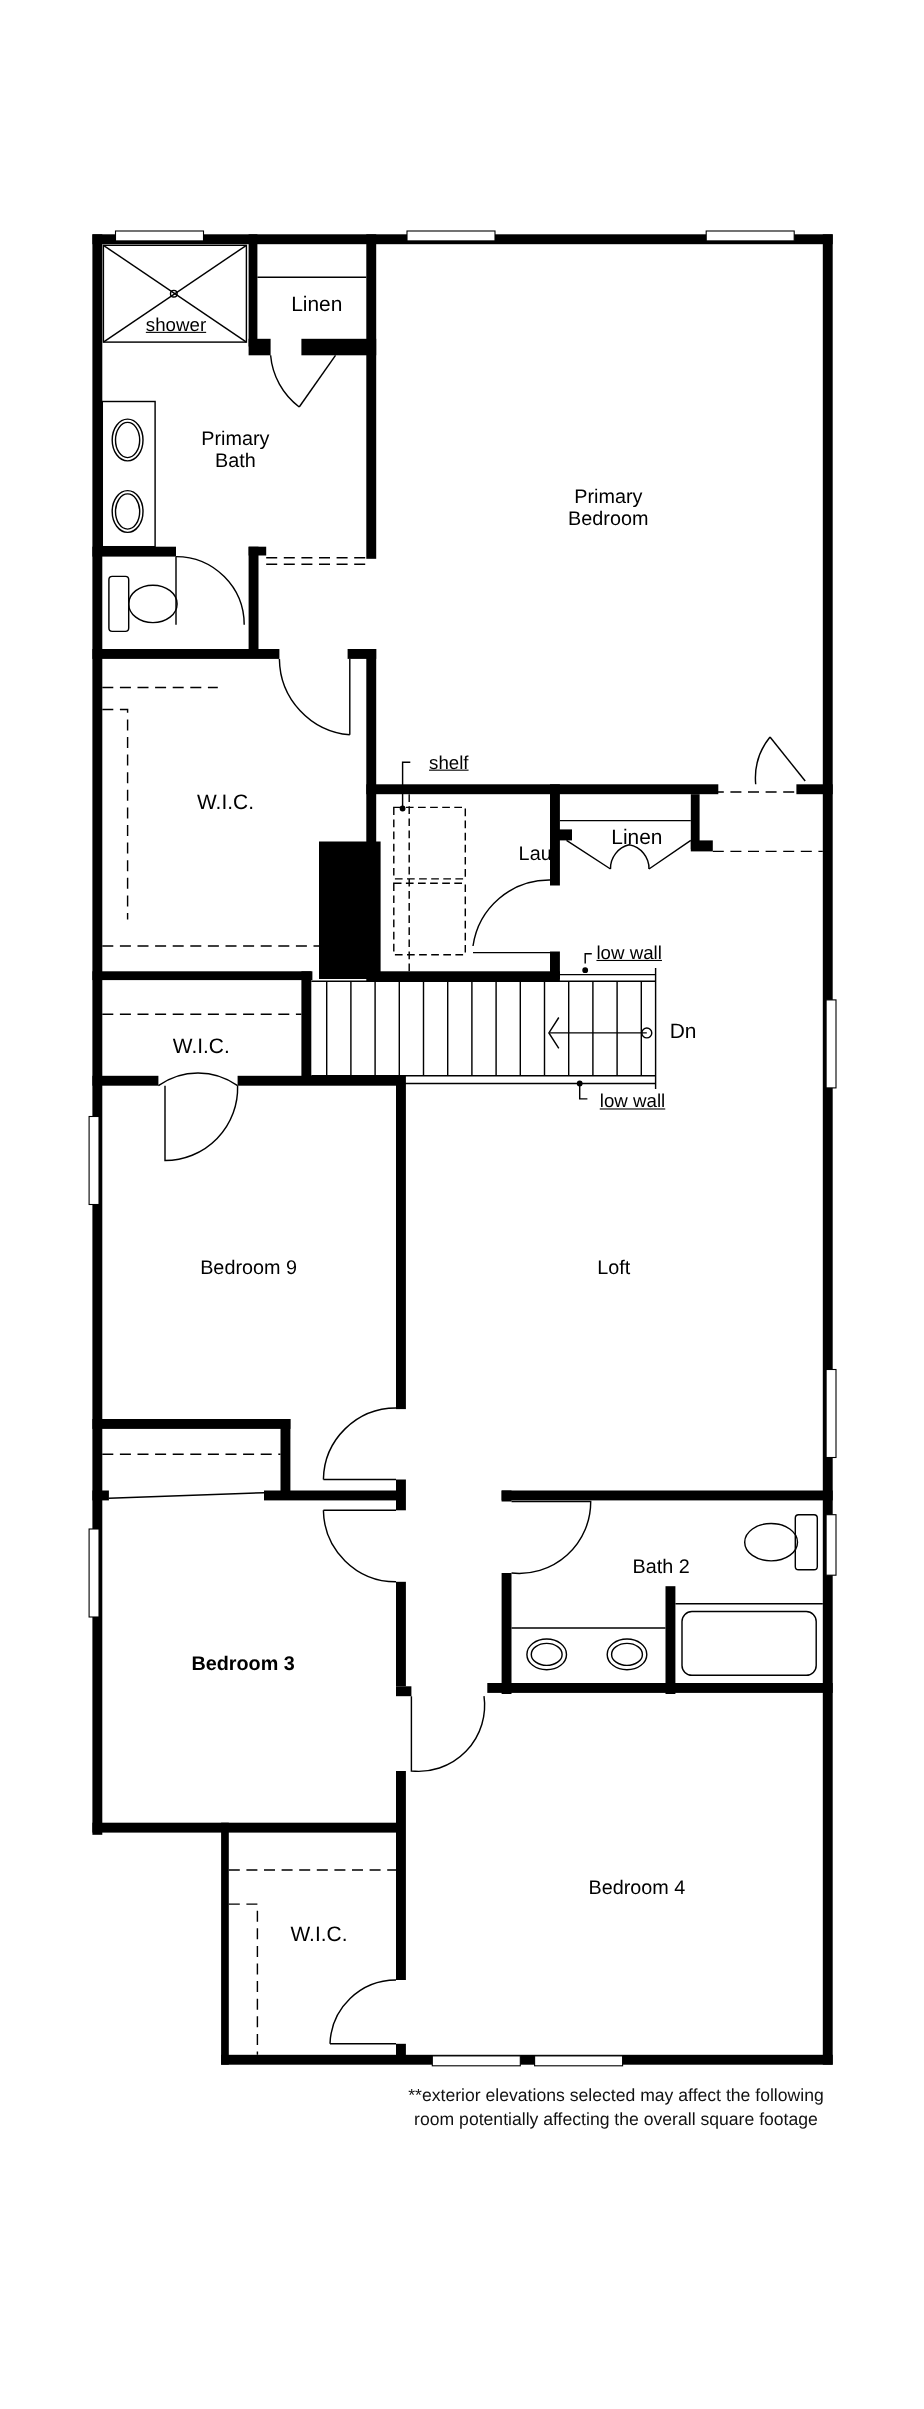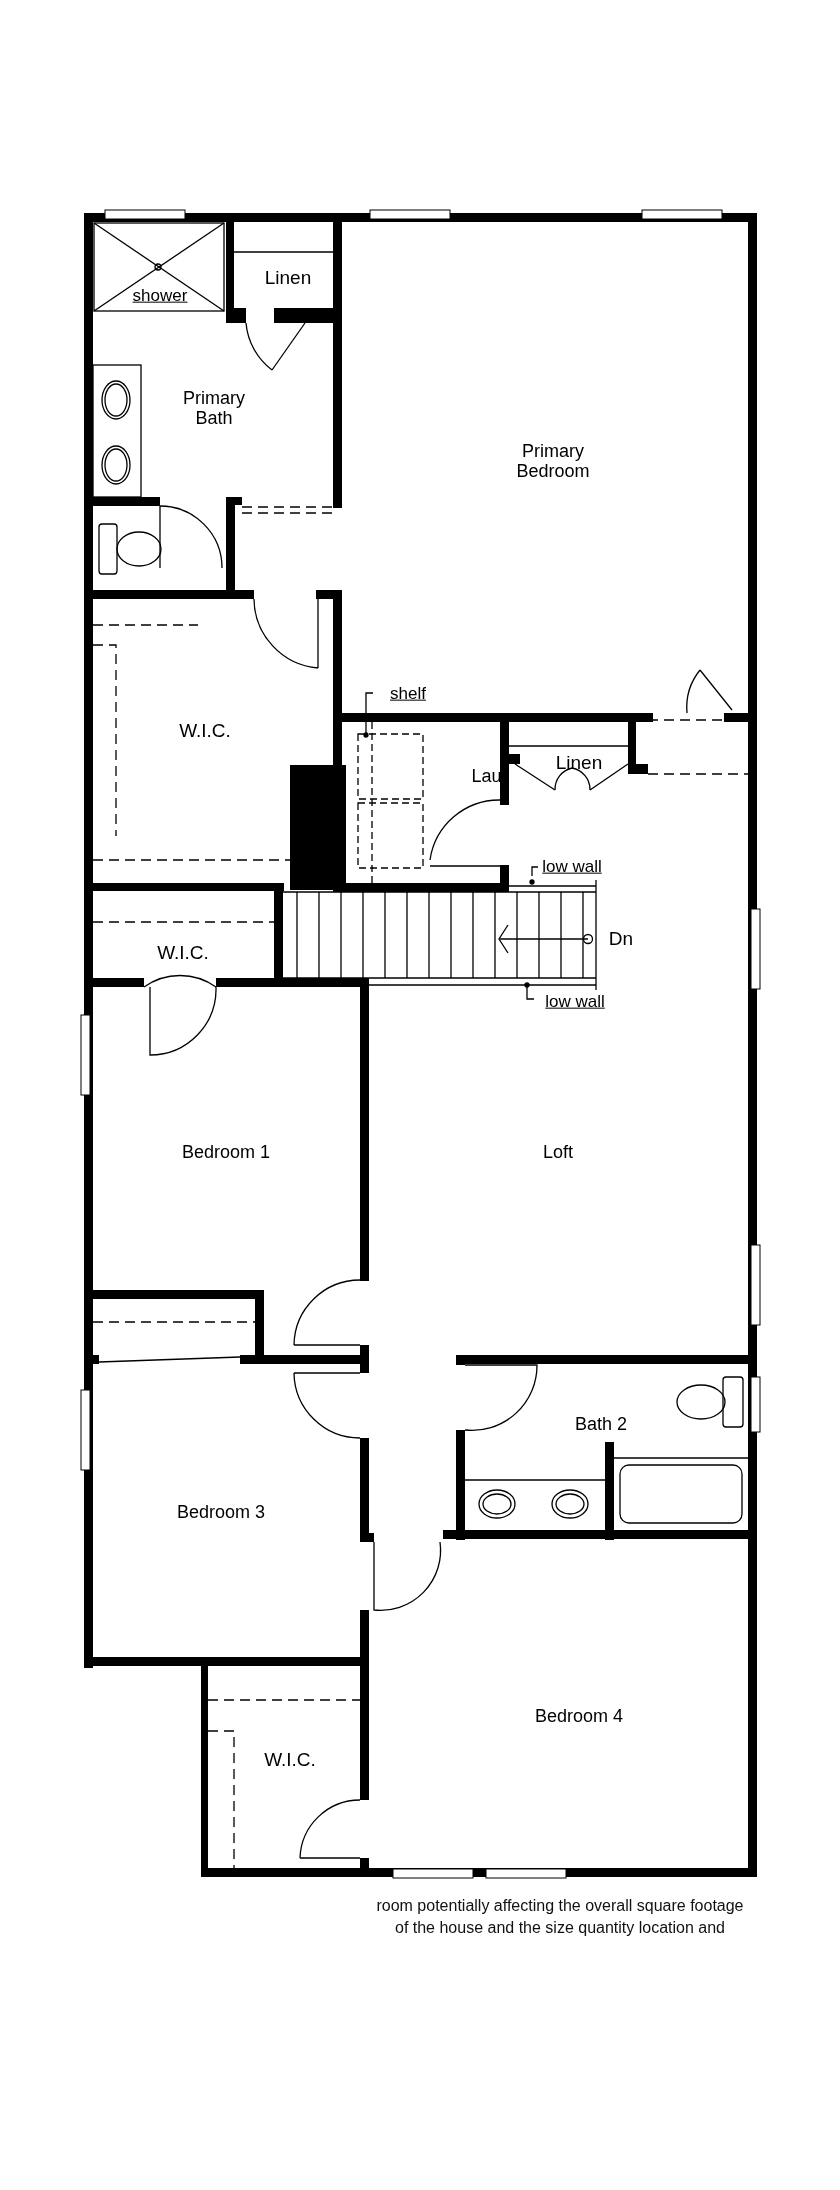--- a/index.html
+++ b/index.html
@@ -224,23 +224,23 @@
   <div>Bedroom</div>
 </div>
 <div class="label sm" style="left:205px;top:731px;">W.I.C.</div>
 <div class="label xs" style="left:408px;top:694px;">shelf</div>
 <div class="label lg" style="left:461px;top:777px;margin-left:28px;">Lau.</div>
 <div class="label sm" style="left:579px;top:763px;">Linen</div>
 <div class="label xs" style="left:572px;top:867px;">low wall</div>
 <div class="label sm" style="left:621px;top:939px;">Dn</div>
 <div class="label xs" style="left:575px;top:1002px;">low wall</div>
 <div class="label sm" style="left:183px;top:953px;">W.I.C.</div>
-<div class="label lg" style="left:226px;top:1153px;">Bedroom 1</div>
+<div class="label lg" style="left:226px;top:1153px;">Bedroom 9</div>
 <div class="label lg" style="left:558px;top:1153px;">Loft</div>
 <div class="label lg" style="left:601px;top:1425px;">Bath 2</div>
-<div class="label lg" style="left:221px;top:1513px;">Bedroom 3</div>
+<div class="label lg" style="left:221px;top:1513px;font-weight:bold;">Bedroom 3</div>
 <div class="label lg" style="left:579px;top:1717px;">Bedroom 4</div>
 <div class="label sm" style="left:290px;top:1760px;">W.I.C.</div>
 
 <div class="note">
+  <div>**exterior elevations selected may affect the following</div>
   <div>room potentially affecting the overall square footage</div>
-  <div>of the house and the size quantity location and</div>
 </div>
 
 </body></html>

